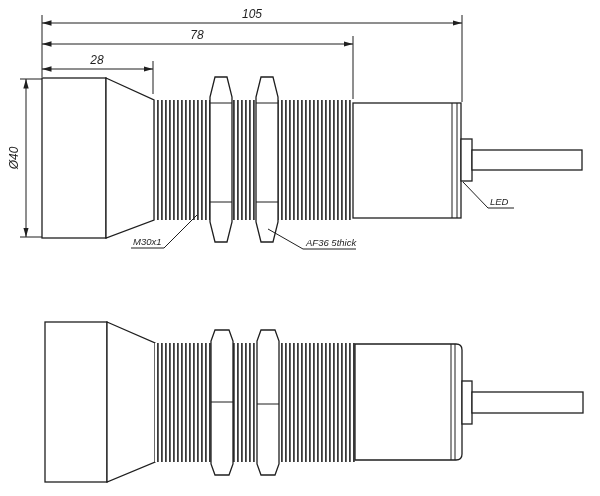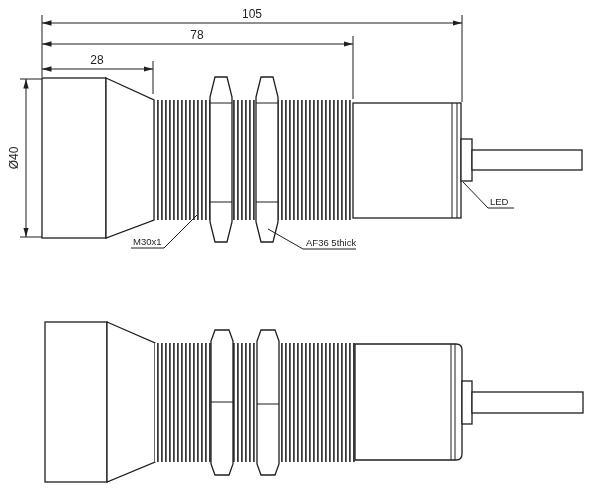--- a/index.html
+++ b/index.html
@@ -7,20 +7,21 @@
     padding: 0;
     background: #ffffff;
     font-family: "Liberation Sans", sans-serif;
   }
   .canvas {
     position: relative;
     width: 600px;
     height: 496px;
     background: #b91c1c;
     overflow: hidden;
+    font-style: italic;
   }
   svg { display: block; }
   .outline  { fill: #ffffff; stroke: #1f1f1f; stroke-width: 1.3; stroke-linejoin: miter; }
   .thinline { fill: none;    stroke: #1f1f1f; stroke-width: 1; }
   .dimline  { fill: none;    stroke: #1f1f1f; stroke-width: 1; }
   .leader   { fill: none;    stroke: #1f1f1f; stroke-width: 1; }
   .threads  { stroke: none; }
   .dimtext  {
     font-family: "Liberation Sans", sans-serif;
     font-size: 12px;

